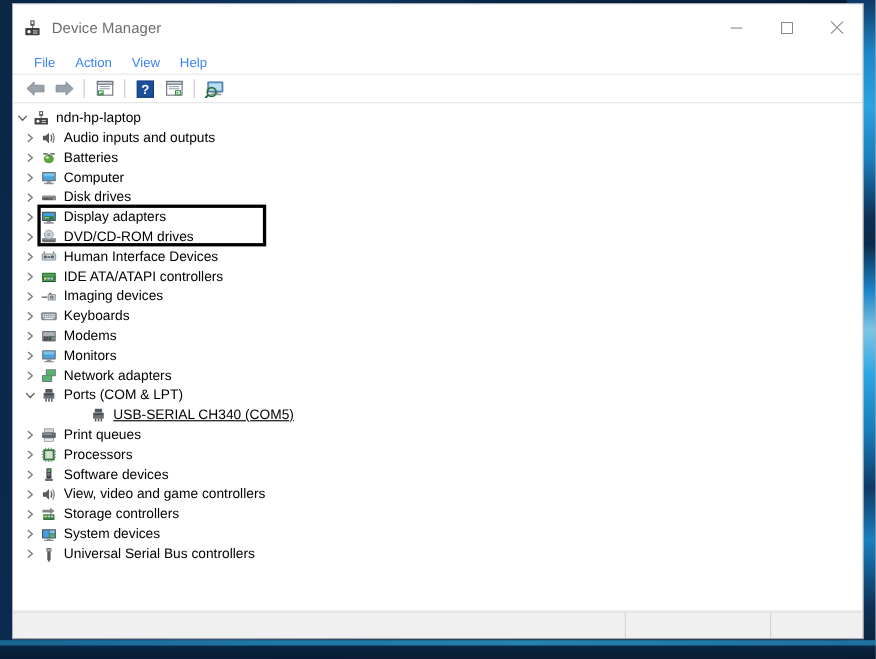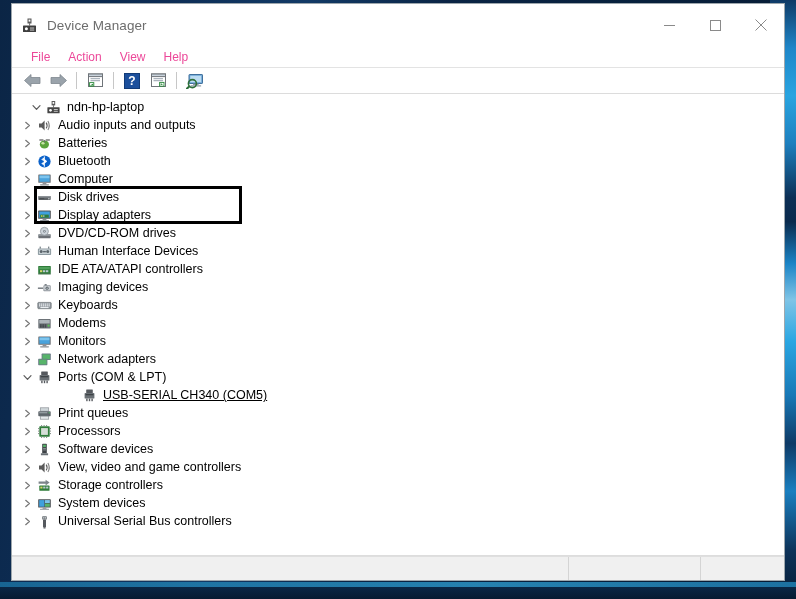--- a/index.html
+++ b/index.html
@@ -87,21 +87,21 @@
     height: 22px;
     background: #ffffff;
     display: flex;
     align-items: center;
     padding-left: 10px;
     flex: 0 0 auto;
     border-bottom: 1px solid #e3e3e3;
   }
   .menu-item {
     font-size: 12px;
-    color: #ec4899;
+    color: #3b82f6;
     padding: 2px 9px;
     cursor: default;
     white-space: nowrap;
   }
 
   
   #toolbar {
     height: 26px;
     background: #ffffff;
     display: flex;
@@ -146,21 +146,21 @@
     flex: 0 0 16px;
   }
   .devicon {
     width: 18px; height: 18px;
     display: flex; align-items: center; justify-content: center;
     flex: 0 0 18px;
     margin-right: 5px;
   }
   .rowlabel { line-height: 18px; }
 
-  .depth0 { padding-left: 16px; }
+  .depth0 { padding-left: 0; }
   .depth1 { padding-left: 7px; }
   .depth2 { padding-left: 52px; text-decoration: underline; }
 
   
   #highlight-box {
     position: absolute;
     left: 22px;
     top: 92px;
     width: 208px;
     height: 38px;
@@ -356,34 +356,20 @@
             <span class="rowlabel">Batteries</span>
           </div>
           <div class="row depth1">
             <span class="chev">
               <svg width="9" height="9" viewBox="0 0 9 9">
                 <path d="M2.7 1.3 L6.4 4.5 L2.7 7.7" fill="none" stroke="#767676" stroke-width="1.2" stroke-linecap="round" stroke-linejoin="round"></path>
               </svg>
             </span>
             <span class="devicon">
               <svg width="15" height="15" viewBox="0 0 15 15">
-                <circle cx="7.5" cy="7.5" r="6.1" fill="#0a61c9"></circle>
-                <path d="M6 4.4 L9.4 7.4 L6 10.4 M7.3 2.7 L7.3 12.3 M5 5.6 L9.4 7.4 M5 9.4 L9.4 7.4" stroke="#ffffff" stroke-width="1.05" fill="none" stroke-linejoin="round" stroke-linecap="round"></path>
-              </svg>
-            </span>
-            <span class="rowlabel">Bluetooth</span>
-          </div>
-          <div class="row depth1">
-            <span class="chev">
-              <svg width="9" height="9" viewBox="0 0 9 9">
-                <path d="M2.7 1.3 L6.4 4.5 L2.7 7.7" fill="none" stroke="#767676" stroke-width="1.2" stroke-linecap="round" stroke-linejoin="round"></path>
-              </svg>
-            </span>
-            <span class="devicon">
-              <svg width="15" height="15" viewBox="0 0 15 15">
                 <rect x="1.3" y="2.4" width="12.4" height="8.4" rx="0.6" fill="#6a6f74"></rect>
                 <rect x="2.3" y="3.3" width="10.4" height="6.5" fill="#4aa3dc"></rect>
                 <rect x="2.6" y="3.6" width="9.8" height="2.6" fill="#7cc4ee"></rect>
                 <rect x="5.6" y="10.8" width="3.8" height="1.5" fill="#8a8f94"></rect>
                 <rect x="3.1" y="12.2" width="8.8" height="1.2" rx="0.4" fill="#8a8f94"></rect>
               </svg>
             </span>
             <span class="rowlabel">Computer</span>
           </div>
           <div class="row depth1">

